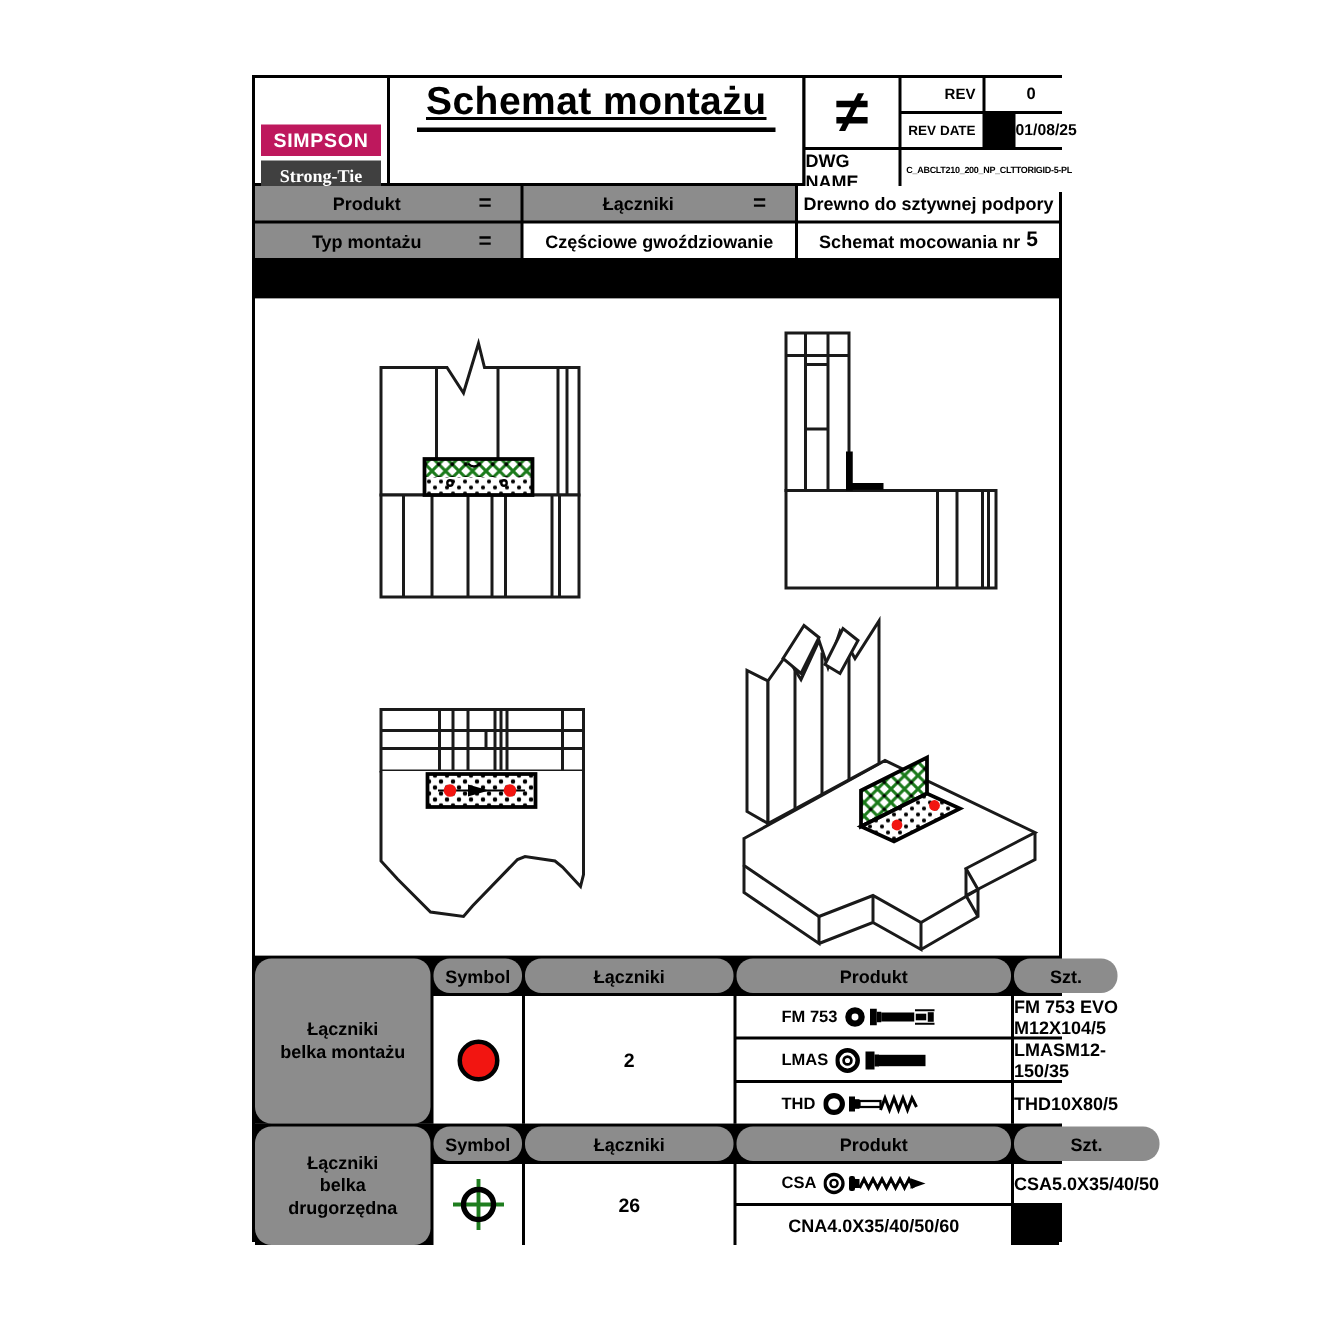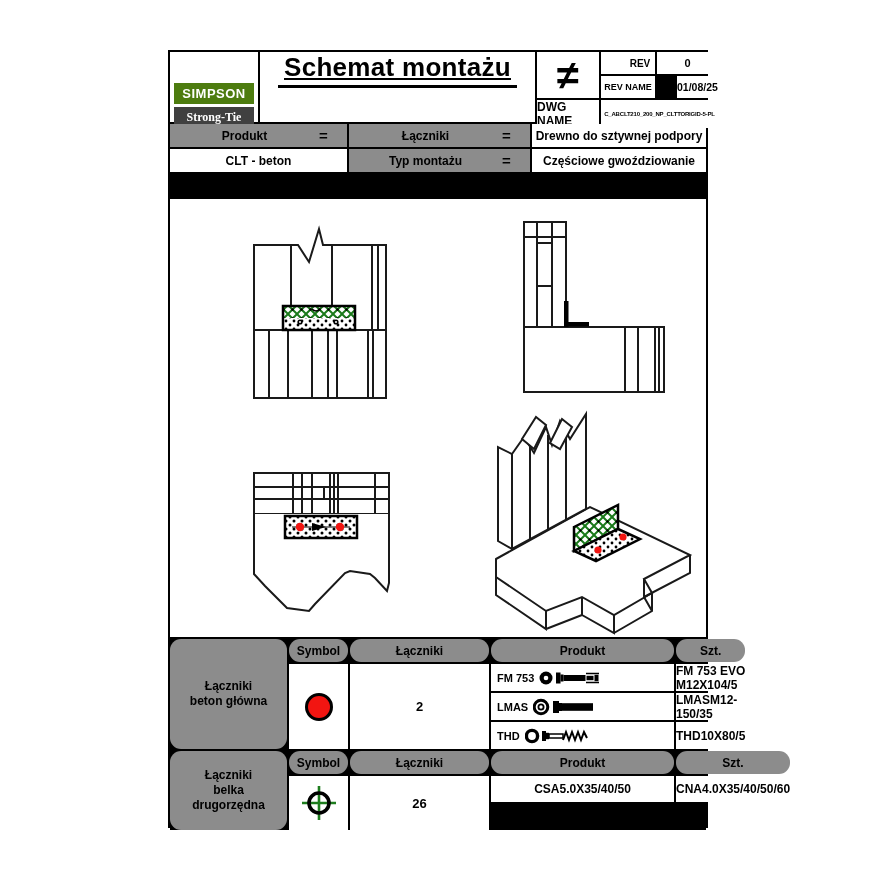--- a/index.html
+++ b/index.html
@@ -3,21 +3,21 @@
 <meta charset="utf-8">
 <style>
   * { margin:0; padding:0; box-sizing:border-box; }
   html,body { width:880px; height:880px; background:#ffffff; font-family:"Liberation Sans", sans-serif; }
   #canvas { position:relative; width:880px; height:880px; background:#fff; overflow:hidden; }
   #sheet { position:absolute; left:168px; top:50px; width:540px; height:778px; border:2px solid #000; background:#fff; }
 
   
   .hdr { display:flex; height:72px; border-bottom:2px solid #000; }
   .logo-cell { width:90px; border-right:2px solid #000; padding:5px 4px; display:flex; flex-direction:column; justify-content:center; gap:3px; }
-  .logo-black { background:#4d7c0f; color:#fff; font-weight:bold; font-size:13px; text-align:center; padding:3px 2px; letter-spacing:0.5px;margin-top:36px; }
+  .logo-black { background:#be185d; color:#fff; font-weight:bold; font-size:13px; text-align:center; padding:3px 2px; letter-spacing:0.5px;margin-top:36px; }
   .logo-red { background:#404040; color:#fff; font-weight:bold; font-size:12px; text-align:center; padding:3px 2px; font-family:"Liberation Serif", serif; }
   .title-cell { flex:1; display:flex; align-items:flex-start; justify-content:center;text-decoration:underline; }
   .sheet-title { font-size:26px; font-weight:bold; border-bottom:3px solid #000; padding:0 6px 2px 6px; letter-spacing:0.3px; }
   .rev-block { width:171px; border-left:2px solid #000; display:grid; grid-template-columns:62px 54px 1fr; grid-template-rows:22px 22px 1fr; background:#000; gap:2px; }
   .rev-block > div { background:#fff; display:flex; align-items:center; justify-content:center; font-weight:bold; }
   .neq-cell { grid-row:1/3; grid-column:1; font-size:40px; line-height:1; }
   .rev-l { grid-row:1; grid-column:2; font-size:10px;padding-left:24px; }
   .rev-v { grid-row:1; grid-column:3; font-size:11px; }
   .revd-l { grid-row:2; grid-column:2; font-size:9px; }
   .revd-v { grid-row:2; grid-column:3; font-size:10.5px;margin-left:20px; }
@@ -44,66 +44,69 @@
   .ftable > div { background:#fff; display:flex; align-items:center; justify-content:center; font-weight:bold; font-size:12px; }
   .f-gray { background:#8c8c8c !important;border-radius:11px; }
   .group-cell { grid-column:1; flex-direction:column; line-height:1.25; font-size:12px; }
   .t1 .group-cell { grid-row:1/5; }
   .t2 .group-cell { grid-row:1/4; }
   .t1 .sym-cell { grid-row:2/5; }
   .t2 .sym-cell { grid-row:2/4; }
   .t1 .qty-cell { grid-row:2/5; font-size:13px; }
   .t2 .qty-cell { grid-row:2/4; font-size:13px; }
   .fast-cell { justify-content:flex-start !important; padding-left:6px; gap:5px; }
-  .fast-code { font-size:11px; white-space:nowrap; }
+  .fast-code { font-size:11px; white-space:nowrap;margin-left:24px; }
   .red-dot { width:28px; height:28px; border-radius:50%; background:#f21511; border:3px solid #000; }
 </style>
 </head>
 <body>
 
 <div id="canvas">
   <div id="sheet">
 
     <div class="hdr">
       <div class="logo-cell">
         <div class="logo-black">SIMPSON</div>
         <div class="logo-red">Strong-Tie</div>
       </div>
       <div class="title-cell">
         <span class="sheet-title">Schemat montażu</span>
       </div>
       <div class="rev-block">
         <div class="neq-cell">≠</div>
         <div class="rev-l">REV</div>
         <div class="rev-v">0</div>
-        <div class="revd-l">REV NAME</div>
+        <div class="revd-l">REV DATE</div>
         <div class="revd-v">01/08/25</div>
         <div class="dwg-l">DWG NAME</div>
         <div class="dwg-v">C_ABCLT210_200_NP_CLTTORIGID-5-PL</div>
       </div>
     </div>
 
     <div class="ptable">
       <div class="pt-label">
         <span class="lab">Produkt</span>
         <span class="eq">=</span>
       </div>
 
       <div class="pt-label">
         <span class="lab">Łączniki</span>
         <span class="eq">=</span>
       </div>
       <div>Drewno do sztywnej podpory</div>
-      <div>CLT - beton</div>
 
       <div class="pt-label">
         <span class="lab">Typ montażu</span>
         <span class="eq">=</span>
       </div>
       <div>Częściowe gwoździowanie</div>
+      <div>
+        <span>Schemat mocowania nr</span>
+        <span class="nr5">5</span>
+      </div>
     </div>
 
     <div class="draw-area">
 
       <svg style="left:82px; top:16px;" width="140" height="185" viewBox="0 0 140 185">
         <defs>
           <pattern id="gh1" width="9" height="9" patternUnits="userSpaceOnUse">
             <rect width="9" height="9" fill="#fff"></rect>
             <path d="M0,0 L9,9 M9,0 L0,9" stroke="#1a7a1a" stroke-width="2"></path>
             <circle cx="4.5" cy="4.5" r="1.3" fill="#000"></circle>
@@ -187,21 +190,21 @@
 
         <path d="M88,142 L132,120 L154,130 L110,152 Z" fill="url(#st3)" stroke="#000" stroke-width="2.5"></path>
         <circle cx="112" cy="141" r="3.6" fill="#f21511"></circle>
         <circle cx="137" cy="128" r="3.6" fill="#f21511"></circle>
       </svg>
     </div>
 
     <div class="ftable t1">
       <div class="group-cell f-gray">
         <span>Łączniki</span>
-        <span>beton główna</span>
+        <span>belka montażu</span>
       </div>
       <div class="f-gray">Symbol</div>
       <div class="f-gray">Łączniki</div>
       <div class="f-gray">Produkt</div>
       <div class="f-gray">Szt.</div>
 
       <div class="sym-cell">
         <div class="red-dot"></div>
       </div>
 
@@ -258,20 +261,31 @@
       <div class="f-gray">Produkt</div>
       <div class="f-gray">Szt.</div>
 
       <div class="sym-cell">
         <svg width="36" height="36" viewBox="0 0 36 36">
           <path d="M18,1 V35 M1,18 H35" stroke="#1e7d1e" stroke-width="2.6"></path>
           <circle cx="18" cy="18" r="10" fill="none" stroke="#000" stroke-width="3.6"></circle>
         </svg>
       </div>
 
+      <div class="fast-cell">
+        <span class="fast-code">CSA</span>
+        <svg width="72" height="20" viewBox="0 0 72 20">
+          <circle cx="7" cy="10" r="6" fill="#fff" stroke="#000" stroke-width="2.2"></circle>
+          <circle cx="7" cy="10" r="2.4" fill="#fff" stroke="#000" stroke-width="1.6"></circle>
+          <rect x="17" y="5" width="4" height="10" rx="1.5" fill="#000"></rect>
+          <path d="M21,7 H24 V13 H21 Z" fill="#000"></path>
+          <path d="M24,13 L27,7 L30,13 L33,7 L36,13 L39,7 L42,13 L45,7 L48,13 L51,7 L54,13 L57,7 L60,13" fill="none" stroke="#000" stroke-width="2"></path>
+          <path d="M58,6.5 L68,10 L58,13.5 Z" fill="#000"></path>
+        </svg>
+      </div>
       <div>CSA5.0X35/40/50</div>
 
       <div>CNA4.0X35/40/50/60</div>
 
       <div class="qty-cell">26</div>
     </div>
 
   </div>
 </div>
 

